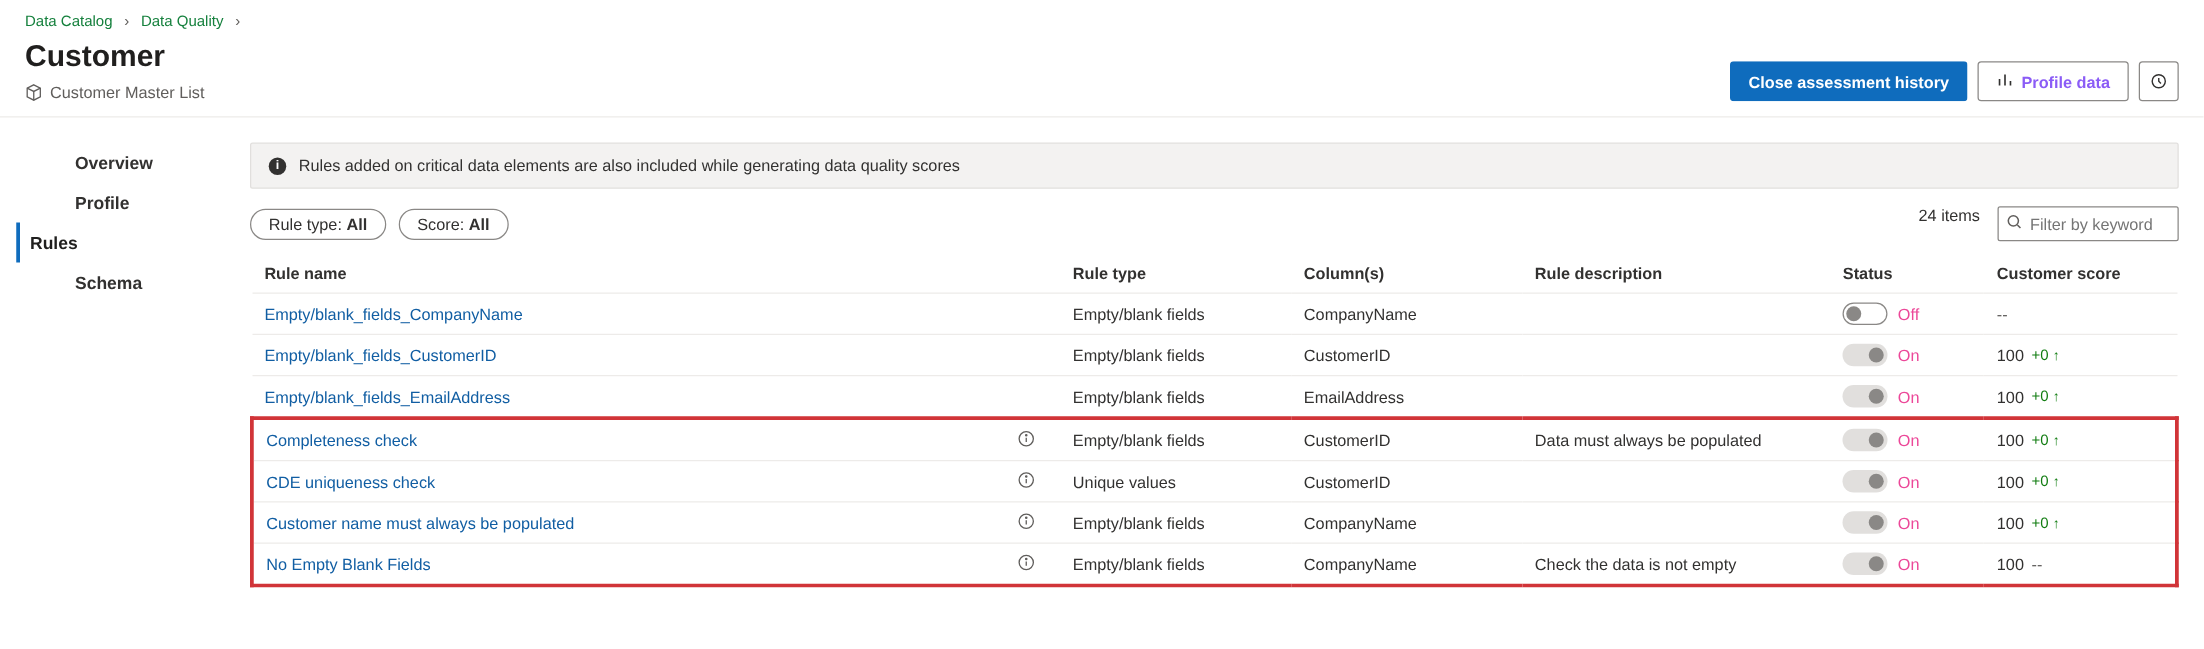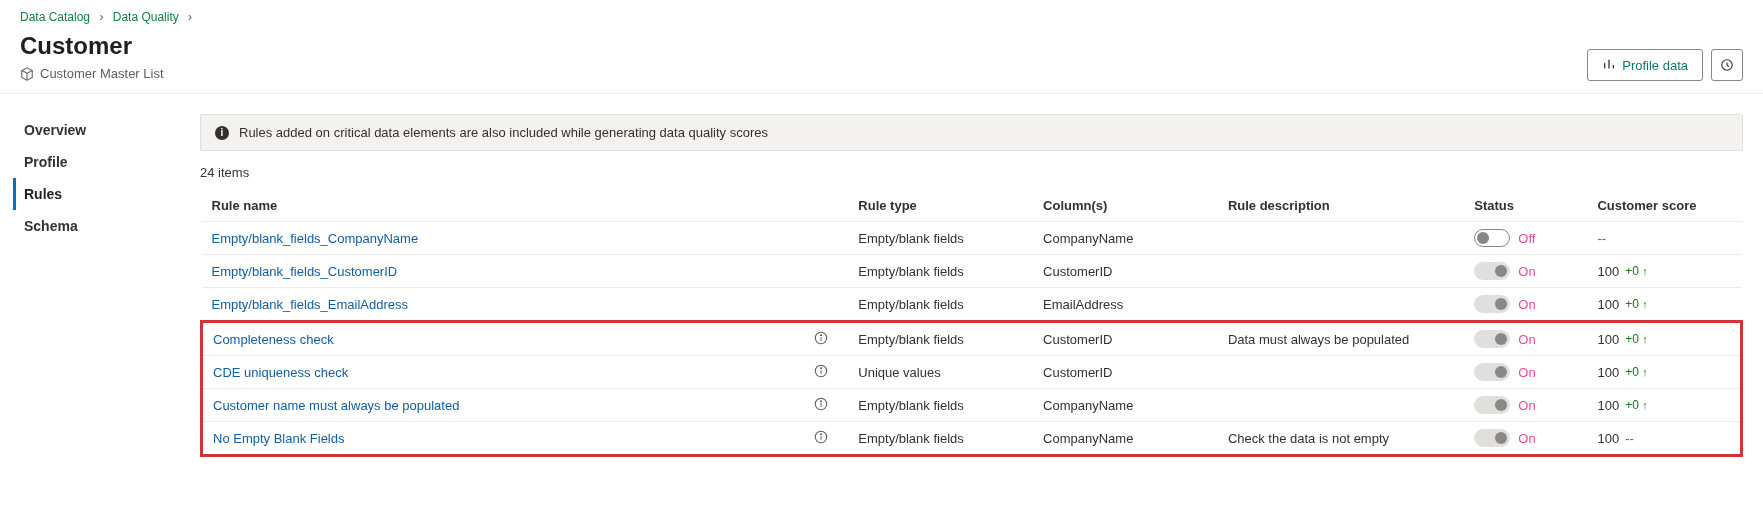--- a/index.html
+++ b/index.html
@@ -12,26 +12,26 @@
 
 .title-row { display: flex; align-items: flex-end; justify-content: space-between; }
 .title-left { }
 .page-title { font-size: 24px; font-weight: 600; color: #201f1e; margin-bottom: 6px; }
 .subtitle-row { display: flex; align-items: center; gap: 6px; color: #605e5c; font-size: 13px; }
 .cube-icon svg { display:block; }
 
 .title-actions { display: flex; gap: 8px; align-items: center; margin-top: 4px; }
 .btn { display: inline-flex; align-items: center; gap: 6px; height: 32px; padding: 0 14px; border-radius: 3px; font-size: 13px; cursor: pointer; border: 1px solid transparent; }
 .btn-primary { background: #0f6cbd; color: #fff; font-weight: 600; }
-.btn-secondary { background: #fff; color: #0f766e; border: 1px solid #8a8886; font-weight: 400; }
+.btn-secondary { background: #fff; color: #8b5cf6; border: 1px solid #8a8886; font-weight: 700; }
 .btn-icon-only { width: 32px; padding: 0; justify-content: center; }
 
 .main { display: flex; padding: 0; }
 .sidebar { width: 200px; padding: 20px 0 0 24px; }
-.side-item { padding: 8px 0; font-size: 14px; color: #323130; cursor: pointer; font-weight: 600; }
+.side-item { padding: 8px 0; font-size: 14px; color: #323130; cursor: pointer; font-weight: 600; margin-left: 36px; }
 .side-item.active { border-left: 3px solid #0f6cbd; padding-left: 8px; margin-left: -11px; color: #201f1e; font-weight: 700; }
 
 .content { flex: 1; padding: 20px 20px 0 0; min-width: 0; }
 
 .info-banner { background: #f3f2f1; border: 1px solid #e1dfdd; border-radius: 2px; padding: 10px 14px; display: flex; align-items: center; gap: 10px; margin-bottom: 14px; font-size: 13px; color: #323130; }
 .info-banner .info-icon { width: 14px; height: 14px; border-radius: 50%; background: #323130; color: #fff; display: inline-flex; align-items: center; justify-content: center; font-size: 10px; font-weight: 700; flex-shrink: 0; }
 
 .filter-row { display: flex; align-items: center; justify-content: space-between; margin-bottom: 10px; }
 .filter-left { display: flex; gap: 10px; }
 .pill { border: 1px solid #8a8886; border-radius: 16px; padding: 4px 14px; font-size: 13px; background: #fff; cursor: pointer; }
@@ -93,20 +93,21 @@
           <svg width="14" height="14" viewBox="0 0 16 16" fill="none" stroke="#605e5c" stroke-width="1.2">
             <path d="M8 1 L14 4 L14 12 L8 15 L2 12 L2 4 Z"></path>
             <path d="M2 4 L8 7 L14 4"></path>
             <path d="M8 7 L8 15"></path>
           </svg>
         </span>
         <span>Customer Master List</span>
       </div>
     </div>
     <div class="title-actions">
+      <button class="btn btn-primary">Close assessment history</button>
       <button class="btn btn-secondary">
         <span>
           <svg width="14" height="14" viewBox="0 0 16 16" fill="none" stroke="#323130" stroke-width="1.5">
             <line x1="3" y1="13" x2="3" y2="7"></line>
             <line x1="8" y1="13" x2="8" y2="3"></line>
             <line x1="13" y1="13" x2="13" y2="9"></line>
           </svg>
         </span>
         <span>Profile data</span>
       </button>
@@ -130,22 +131,41 @@
       </div>
   </div>
 
   <div class="content">
     <div class="info-banner">
       <span class="info-icon">i</span>
       <span>Rules added on critical data elements are also included while generating data quality scores</span>
     </div>
 
     <div class="filter-row">
+      <div class="filter-left">
+        <div class="pill">
+          <span class="lbl">Rule type:</span>
+          <span class="val">All</span>
+        </div>
+        <div class="pill">
+          <span class="lbl">Score:</span>
+          <span class="val">All</span>
+        </div>
+      </div>
       <div class="filter-right">
         <span>24 items</span>
+        <div class="search-box">
+          <span class="sicon">
+            <svg width="13" height="13" viewBox="0 0 16 16" fill="none" stroke="#605e5c" stroke-width="1.5">
+              <circle cx="7" cy="7" r="5"></circle>
+              <line x1="11" y1="11" x2="14" y2="14"></line>
+            </svg>
+          </span>
+          <input type="text" placeholder="Filter by keyword" style="">
+        </div>
       </div>
     </div>
 
     <table class="rules">
       <thead>
         <tr>
           <th class="rule-name-cell">Rule name</th>
           <th class="col-type">Rule type</th>
           <th class="col-cols">Column(s)</th>
           <th class="col-desc">Rule description</th>

